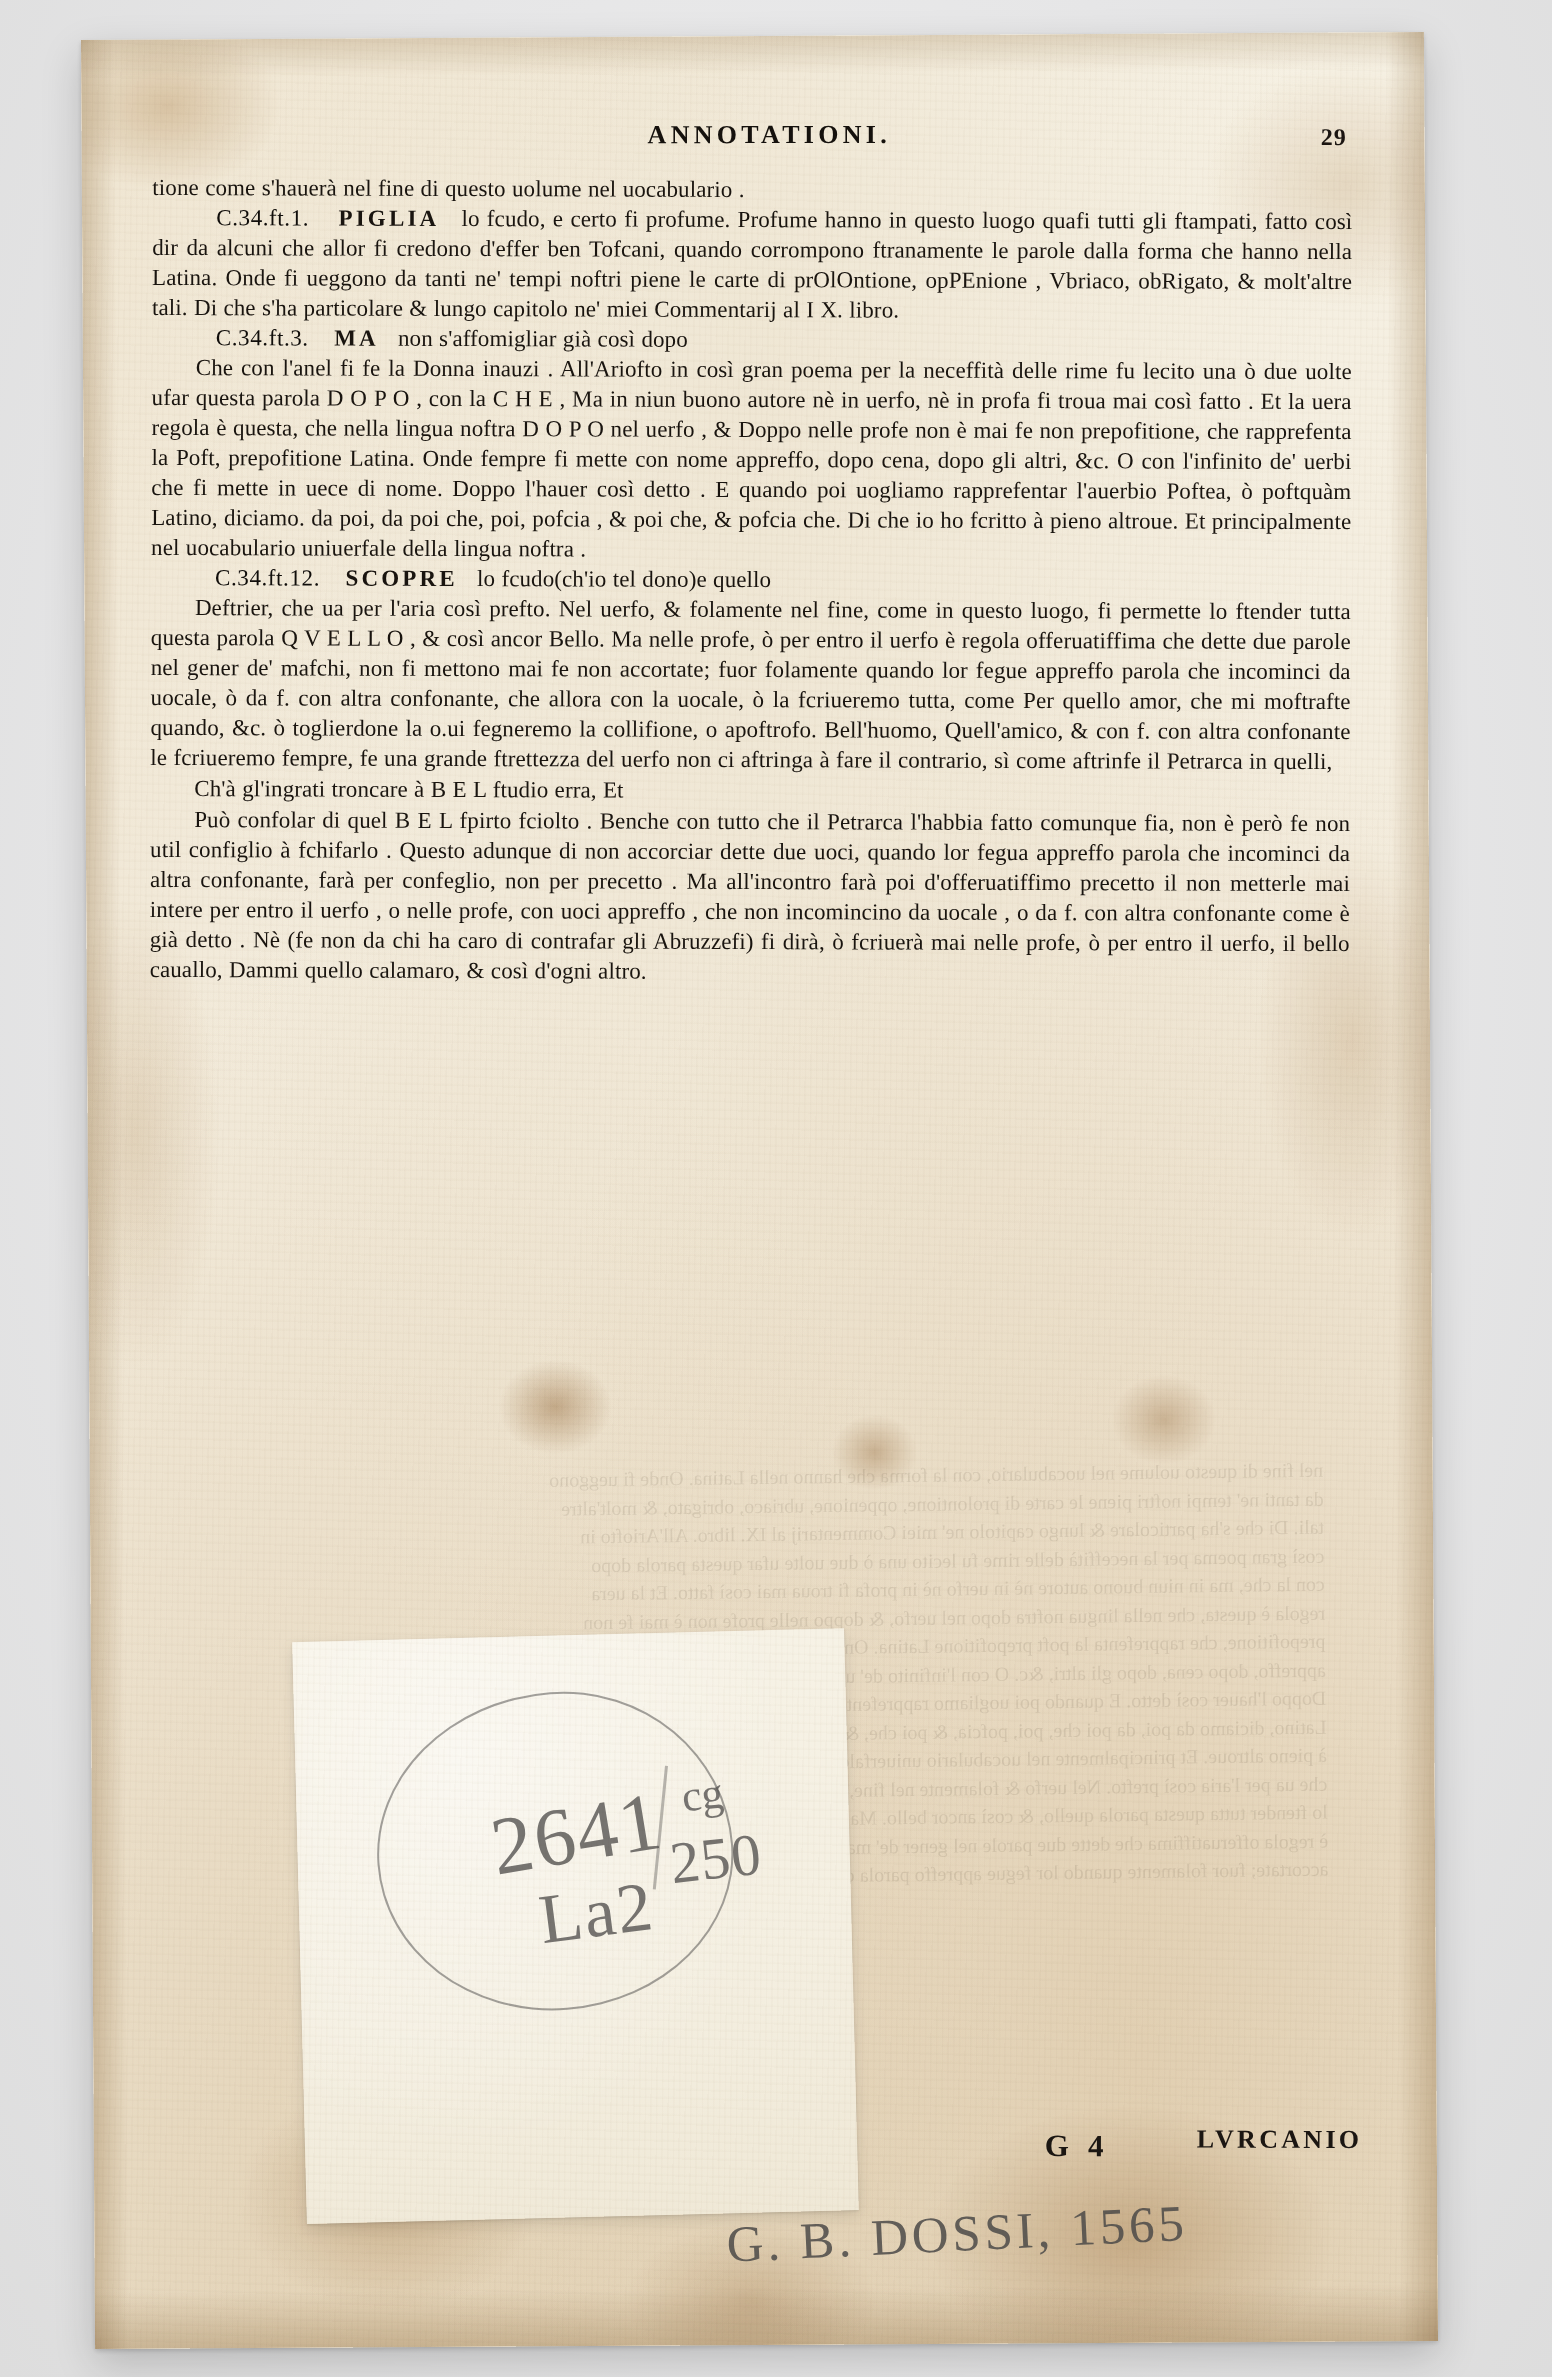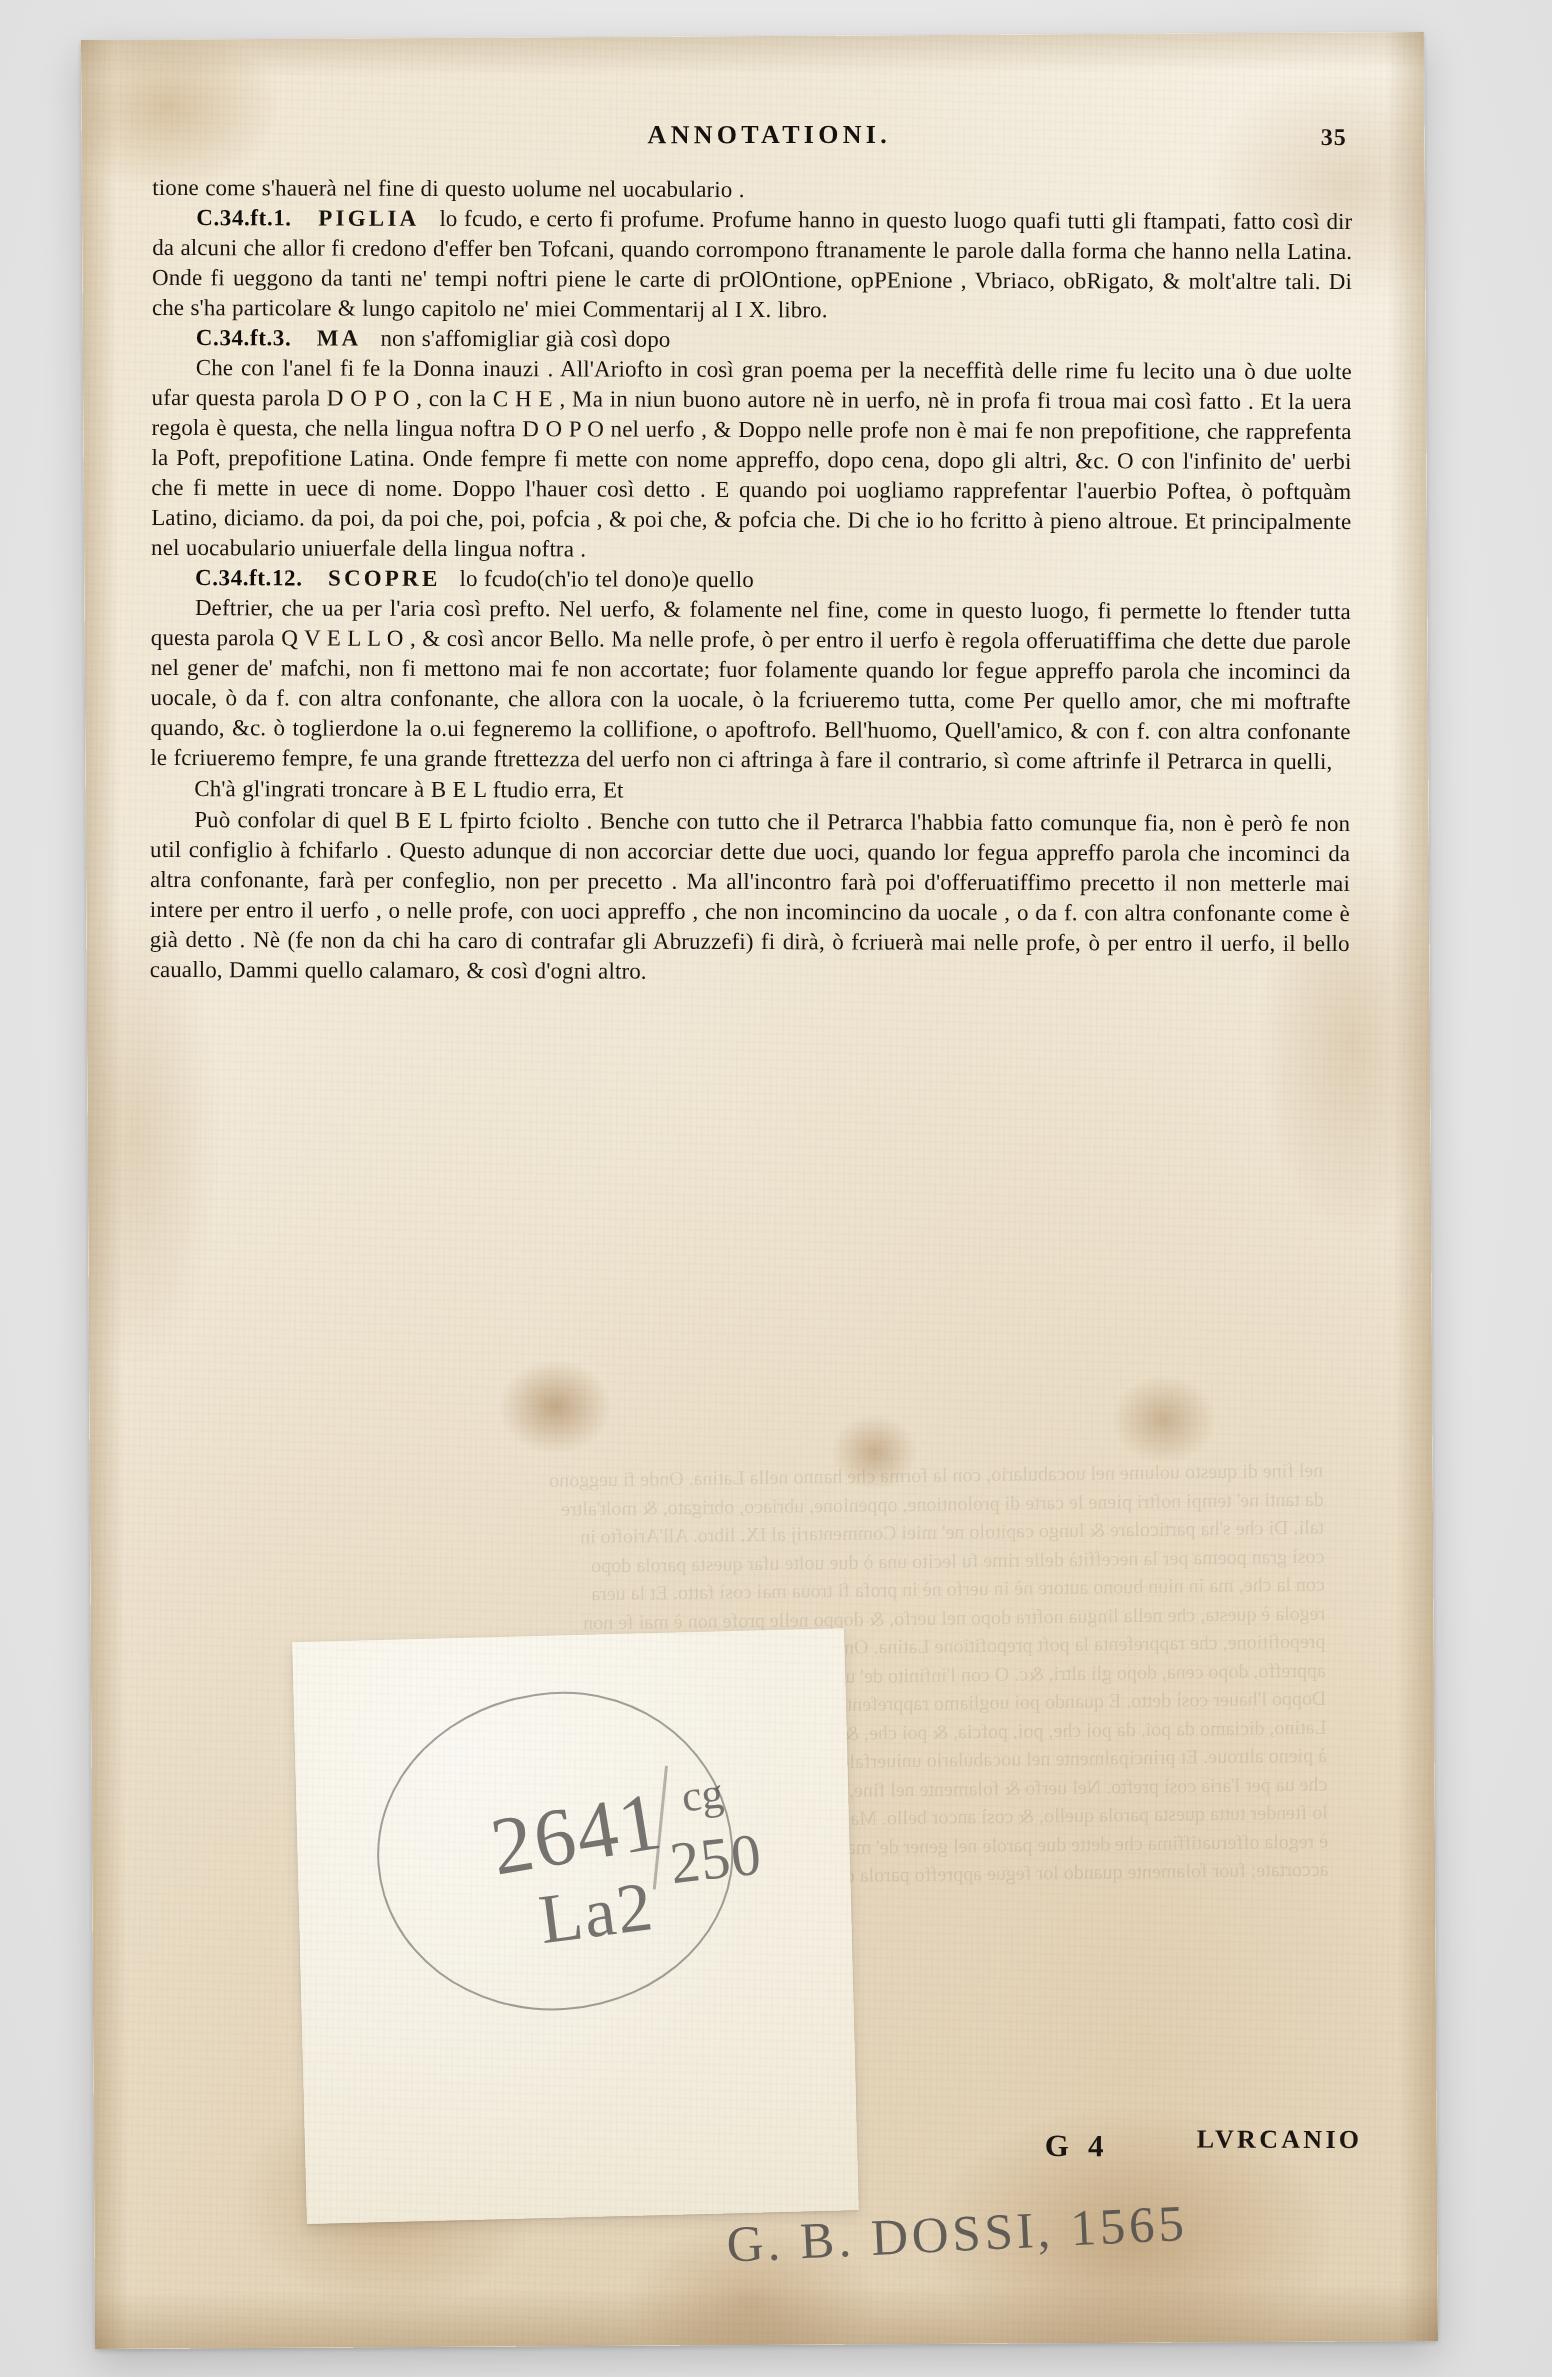--- a/index.html
+++ b/index.html
@@ -126,21 +126,21 @@
     letter-spacing: 3.2px;
     font-weight: 600;
   }
   .verse {
     display: block;
     text-indent: 44px;
     margin: 1px 0 1px 0;
   }
 
   
-  .ink-b { font-weight: 700; color: #100d0a; }
+  .ink-b { font-weight: 400; color: #100d0a; margin-left: 20px; }
 
   
   #paper-patch {
     position: absolute;
     left: 207px;
     top: 1598px;
     width: 552px;
     height: 582px;
     background: linear-gradient(170deg, #f7f3e7 0%, #f4efe1 60%, #efe8d6 100%);
     box-shadow: 0 1px 2.9px rgba(0,0,0,0.12), 0 5.7px 15px rgba(0,0,0,0.10);
@@ -293,21 +293,21 @@
     <div>che ua per l'aria così prefto. Nel uerfo &amp; folamente nel fine, come in questo luogo, fi permette</div>
     <div>lo ftender tutta questa parola quello, &amp; così ancor bello. Ma nelle profe, ò per entro il uerfo</div>
     <div>è regola offeruatiffima che dette due parole nel gener de' mafchi non fi mettono mai fe non</div>
     <div>accortate; fuor folamente quando lor fegue appreffo parola che incominci da uocale.</div>
   </div>
 
   <div id="textblock">
 
     <div class="running-head">
       <span class="title">ANNOTATIONI.</span>
-      <span class="folio">35</span>
+      <span class="folio">29</span>
     </div>
 
     <p class="body">tione come s'hauerà nel fine di questo uolume nel uocabulario .</p>
 
     <p class="body indent">
       <span class="ref ink-b">C.34.ft.1.</span>
       <span>&nbsp;&nbsp;</span>
       <span class="spaced">PIGLIA</span>
       <span>&nbsp;</span>
       <span>lo fcudo, e certo fi profume.  Profume hanno in questo luogo quafi tutti gli ftampati, fatto così dir da alcuni che allor fi credono d'effer ben Tofcani, quando corrompono ftranamente le parole dalla forma che hanno nella Latina. Onde fi ueggono da tanti ne' tempi noftri piene le carte di prOlOntione, opPEnione , Vbriaco, obRigato, &amp; molt'altre tali. Di che s'ha particolare &amp; lungo capitolo ne' miei Commentarij al I X. libro.</span>

